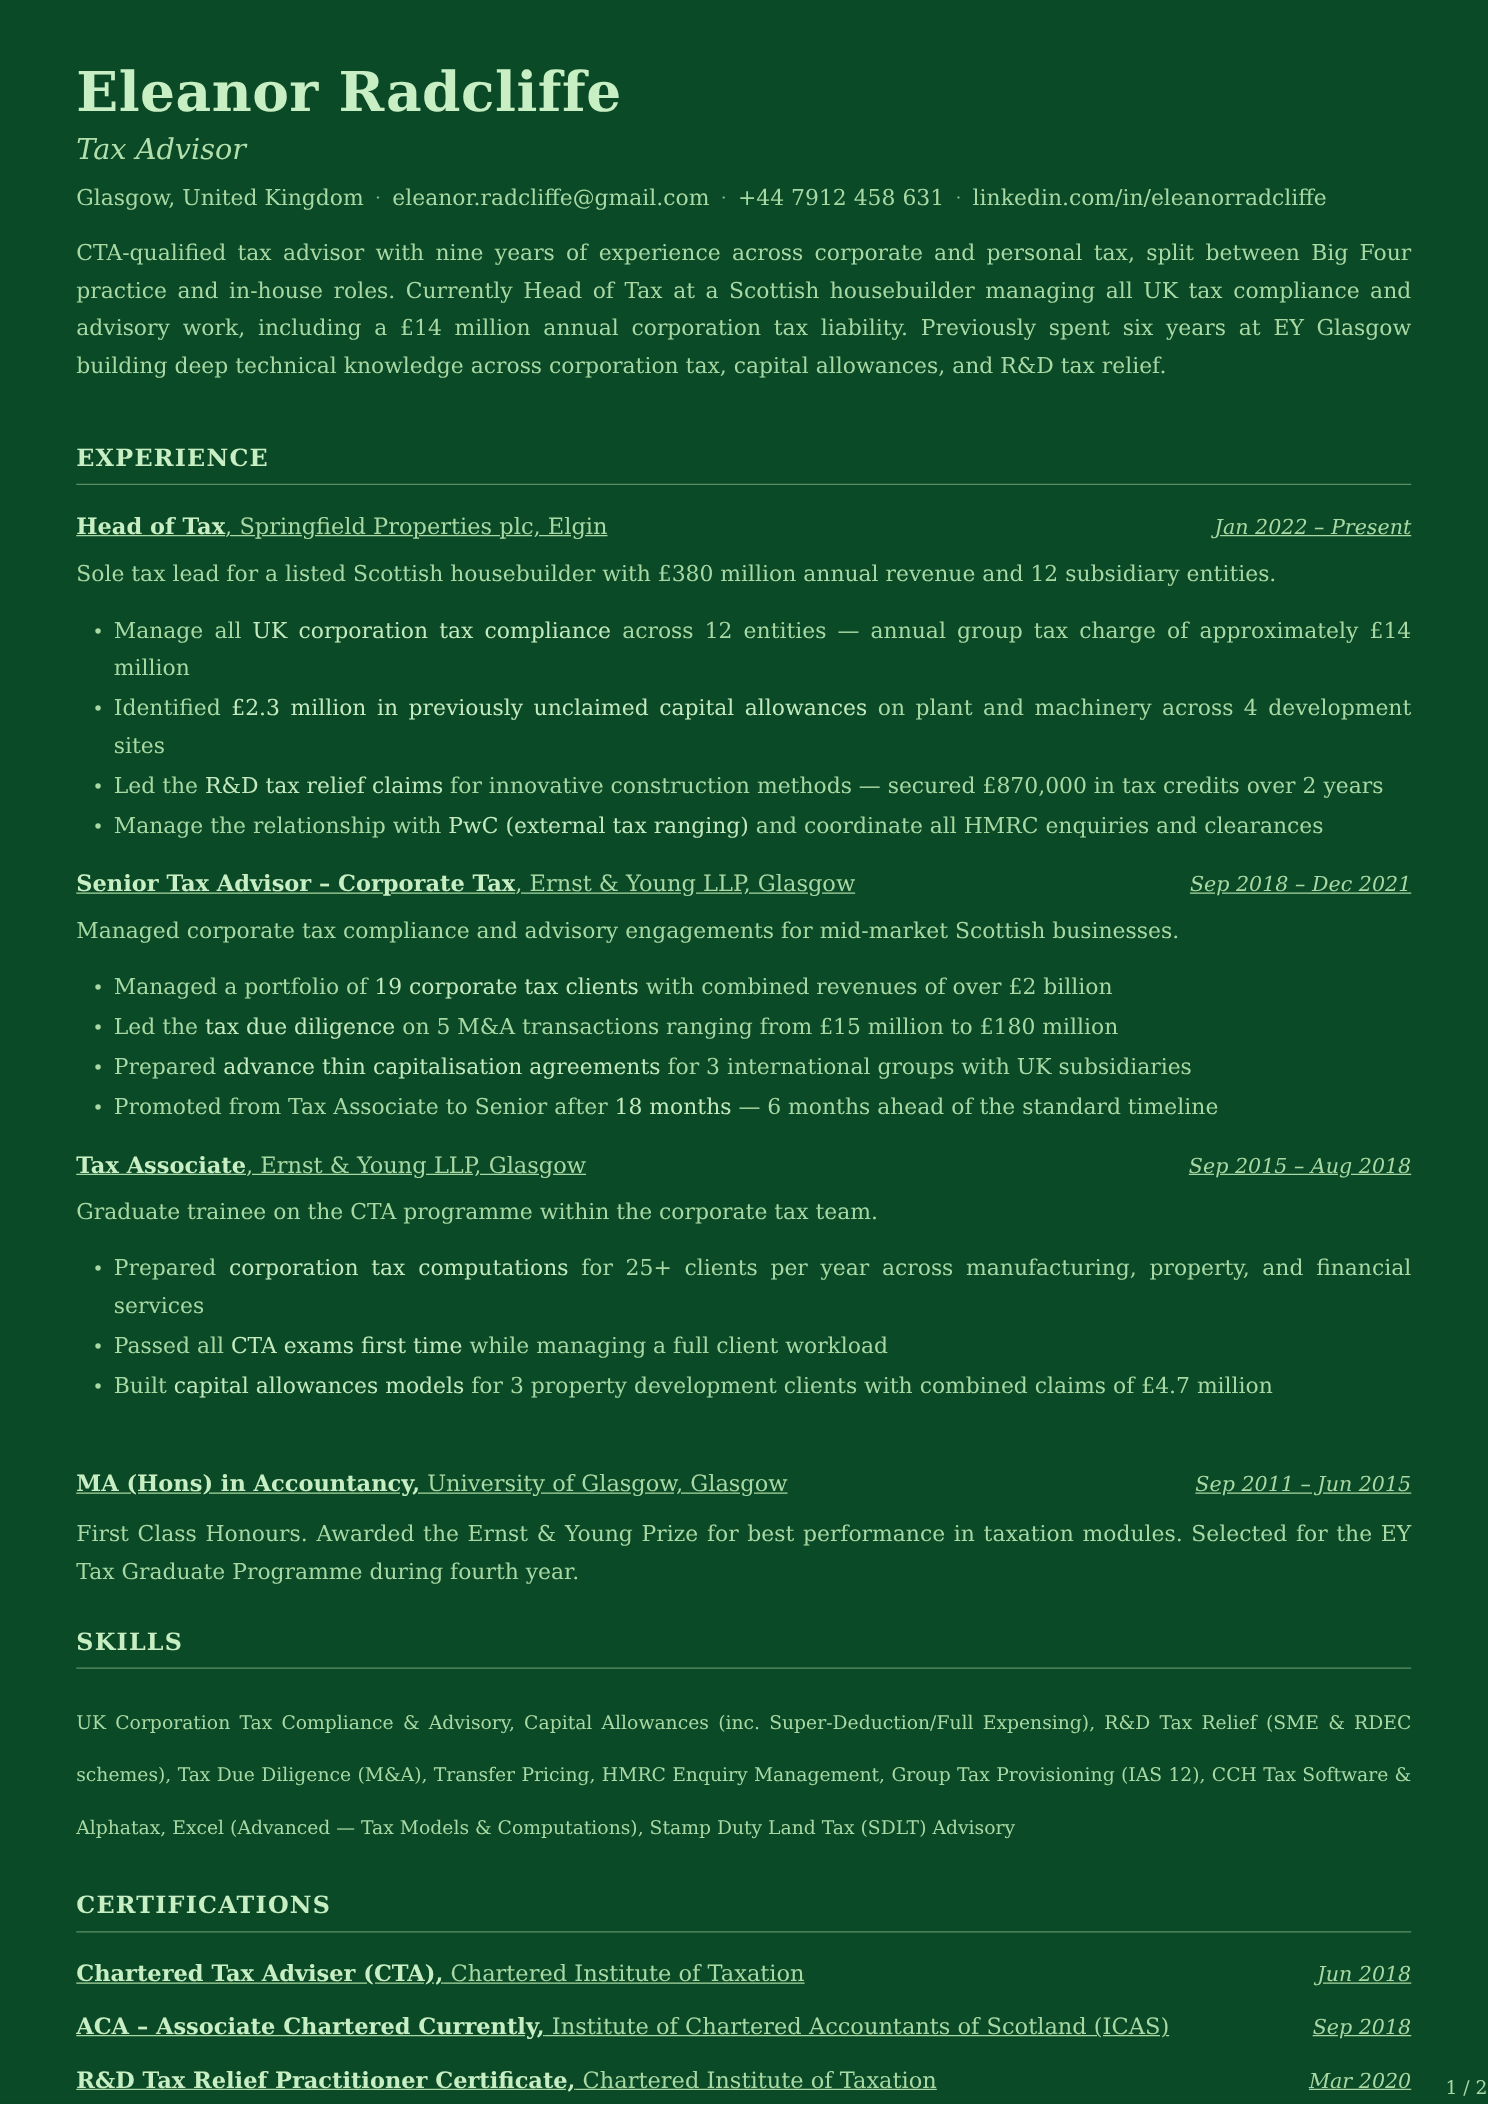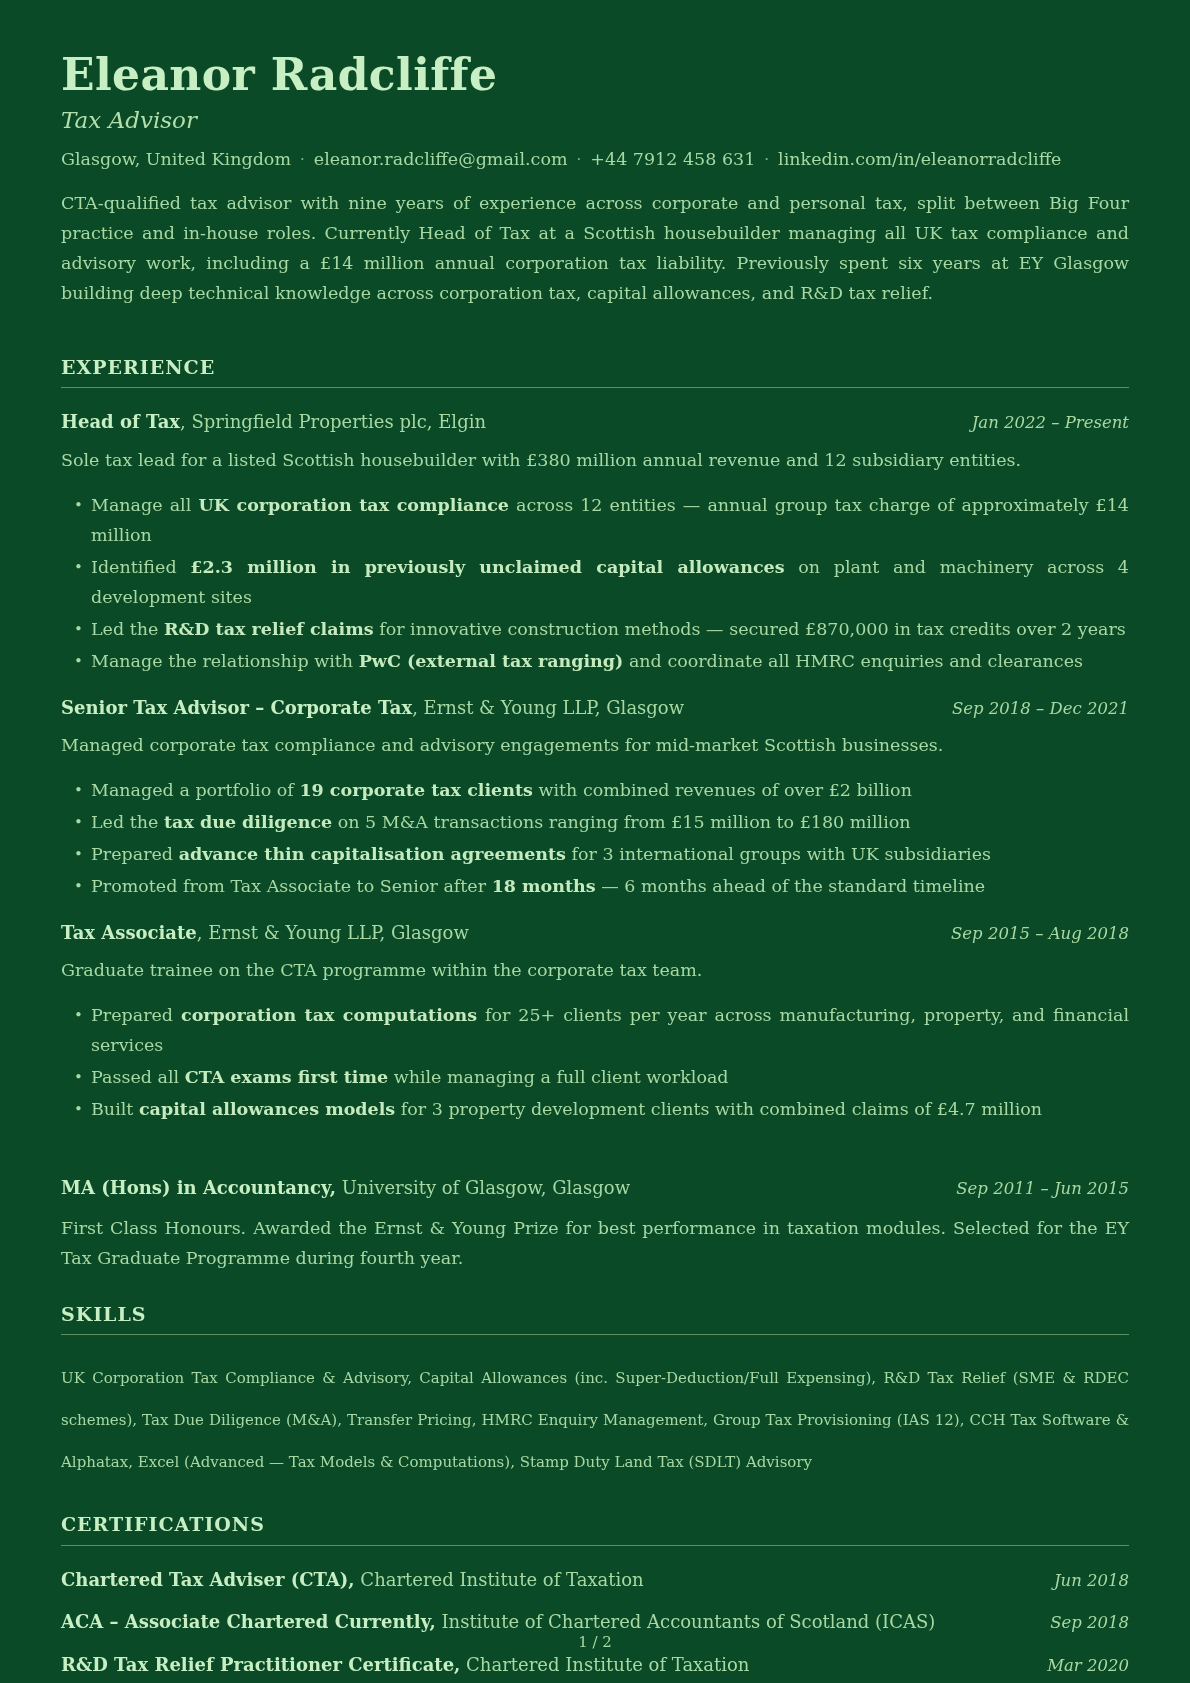--- a/index.html
+++ b/index.html
@@ -43,46 +43,46 @@
     margin:0;
     font-size:19px;line-height:1.2;font-weight:700;
     letter-spacing:1px;color:var(--bright);
     padding-bottom:9px;
     border-bottom:1px solid var(--rule);
   }
   .section-body{padding-top:22px;}
   .job + .job{margin-top:20px;}
   .row{
     display:flex;justify-content:space-between;align-items:baseline;
-    font-size:18px;line-height:1.35;
+    font-size:18px;line-height:1.35;text-decoration:underline;
   }
   .row strong{font-weight:700;color:var(--bright);}
   .date{
     font-style:italic;font-size:16.5px;white-space:nowrap;margin-left:24px;
   }
   .job-intro{margin:10px 0 0;font-size:17.5px;line-height:30px;}
   .bullets{list-style:none;margin:15px 0 0;padding:0;}
   .bullet{
     position:relative;padding-left:30px;
     font-size:17.5px;line-height:30px;
     text-align:justify;
   }
   .bullet + .bullet{margin-top:2px;}
   .bullet::before{
     content:"•";
     position:absolute;left:13px;top:0;
     font-size:15px;color:var(--ink);
   }
-  strong{font-weight:700;color:#c4eabe;}
+  strong{font-weight:400;color:#c4eabe;}
   .edu-desc{margin:12px 0 0;font-size:17.5px;line-height:30px;text-align:justify;}
   .skills-text{margin:0;font-size:15px;line-height:42px;text-align:justify;}
   .cert-row + .cert-row{margin-top:18px;}
   .footer{
-    position:absolute;left:0;right:0;bottom:32px;
-    text-align:center;font-size:15px;color:var(--ink);
+    position:absolute;left:0;right:0;bottom:4px;
+    text-align:right;font-size:15px;color:var(--ink);
   }
 </style>
 </head>
 <body>
 
 <div class="page">
 
   <header>
     <h1 class="name">Eleanor Radcliffe</h1>
     <div class="role-title">Tax Advisor</div>

